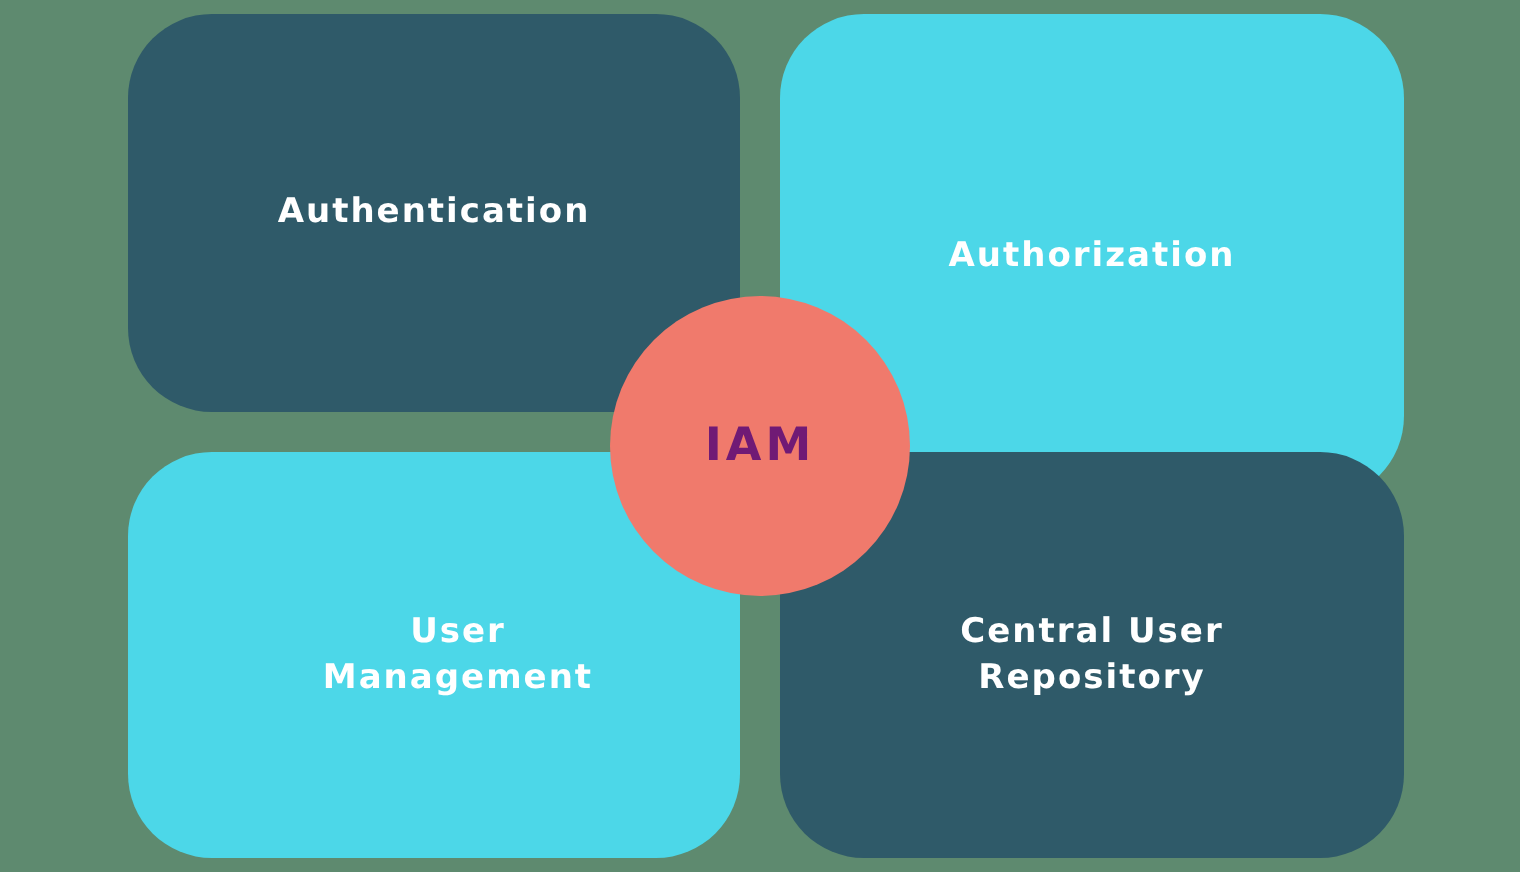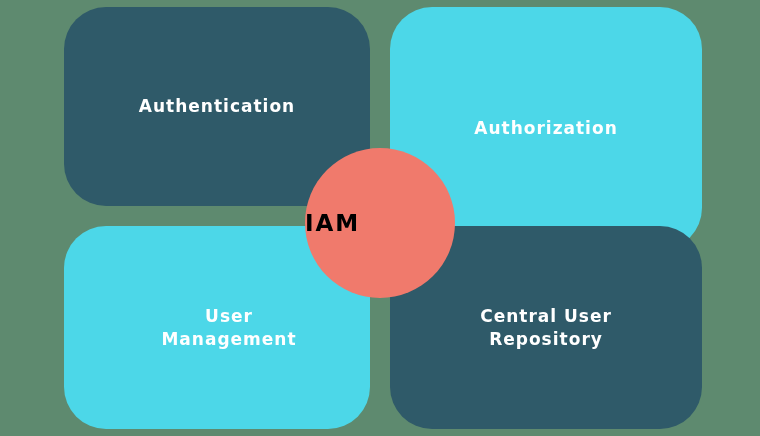--- a/index.html
+++ b/index.html
@@ -74,21 +74,22 @@
   .center-circle {
     position: absolute;
     left: 305px;
     top: 148px;
     width: 150px;
     height: 150px;
     border-radius: 50%;
     background: #F07A6C;
     display: flex;
     align-items: center;
-    color: #000000;
+    justify-content: center;
+    color: #701a75;
     font-size: 23px;
     font-weight: 600;
     letter-spacing: 2px;
     z-index: 2;
   }
 </style>
 </head>
 <body>
 
 <div class="canvas">

